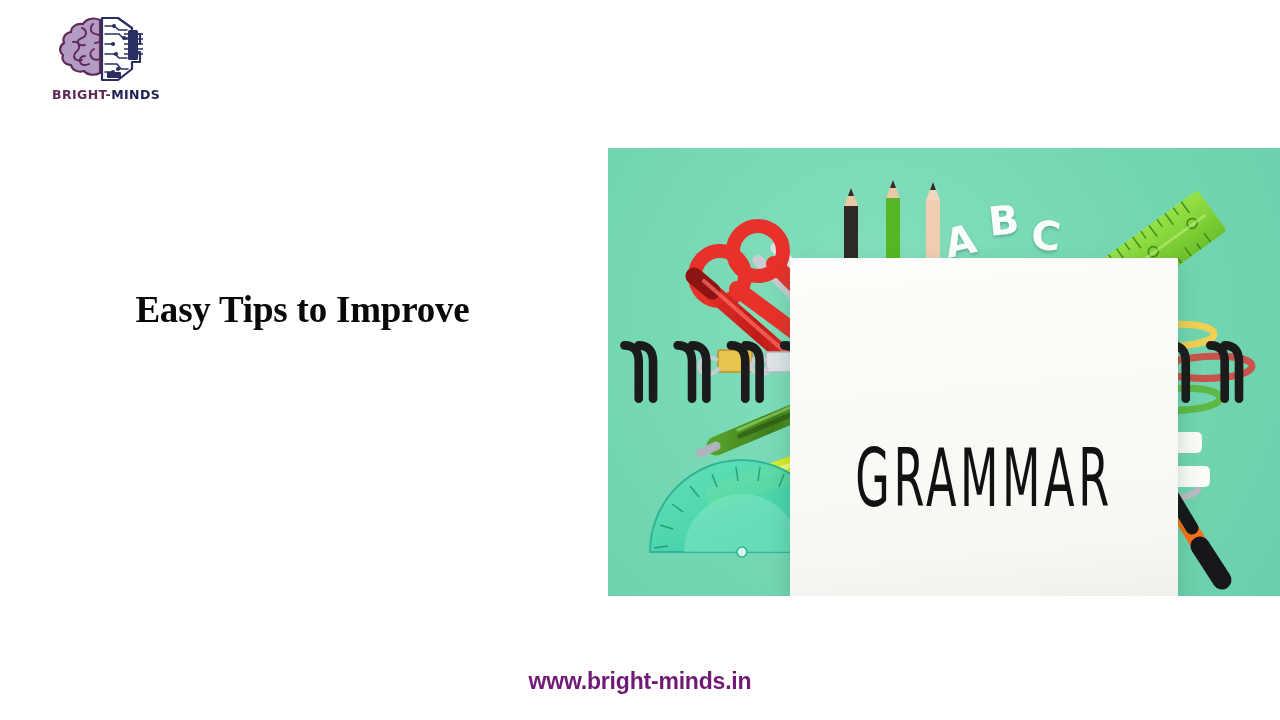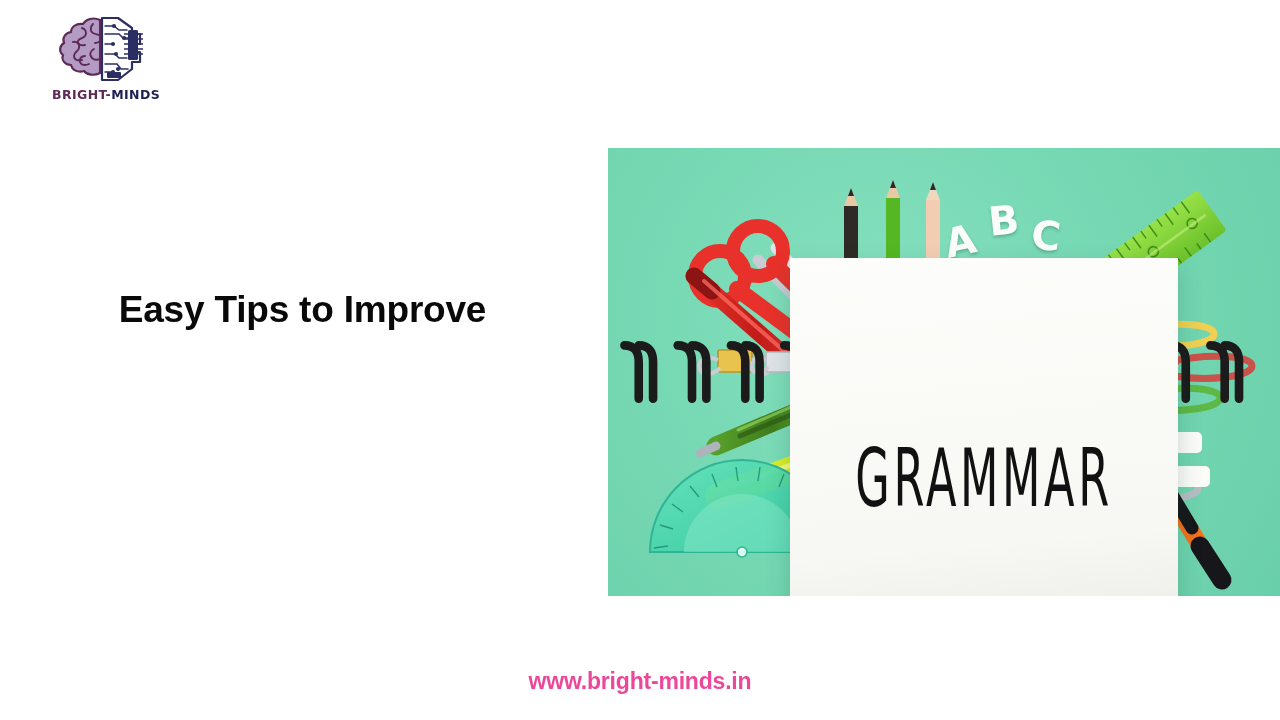--- a/index.html
+++ b/index.html
@@ -34,27 +34,27 @@
   }
 
   
   .headline {
     position:absolute; left:0px; top:278px; width:605px;
     text-align:center;
     font-size:37px; font-weight:700; line-height:1.72;
     color:#090909; letter-spacing:-.2px;
     font-family:"Liberation Sans", sans-serif;
   }
-  .headline .l { display:block; }
+  .headline .l { display:block;font-family:Liberation Serif, serif; }
 
   
   .site-url {
     position:absolute; left:0; top:668px; width:1280px;
     text-align:center; font-size:23px; font-weight:700;
-    color:#ec4899; letter-spacing:-.2px;
+    color:#701a75; letter-spacing:-.2px;
     font-family:"Liberation Sans", sans-serif;
   }
 
   
   .hero {
     position:absolute; left:608px; top:148px;
     width:672px; height:448px; overflow:hidden;
     background:#74d9b4;
   }
   .hero-bg { position:absolute; inset:0;

